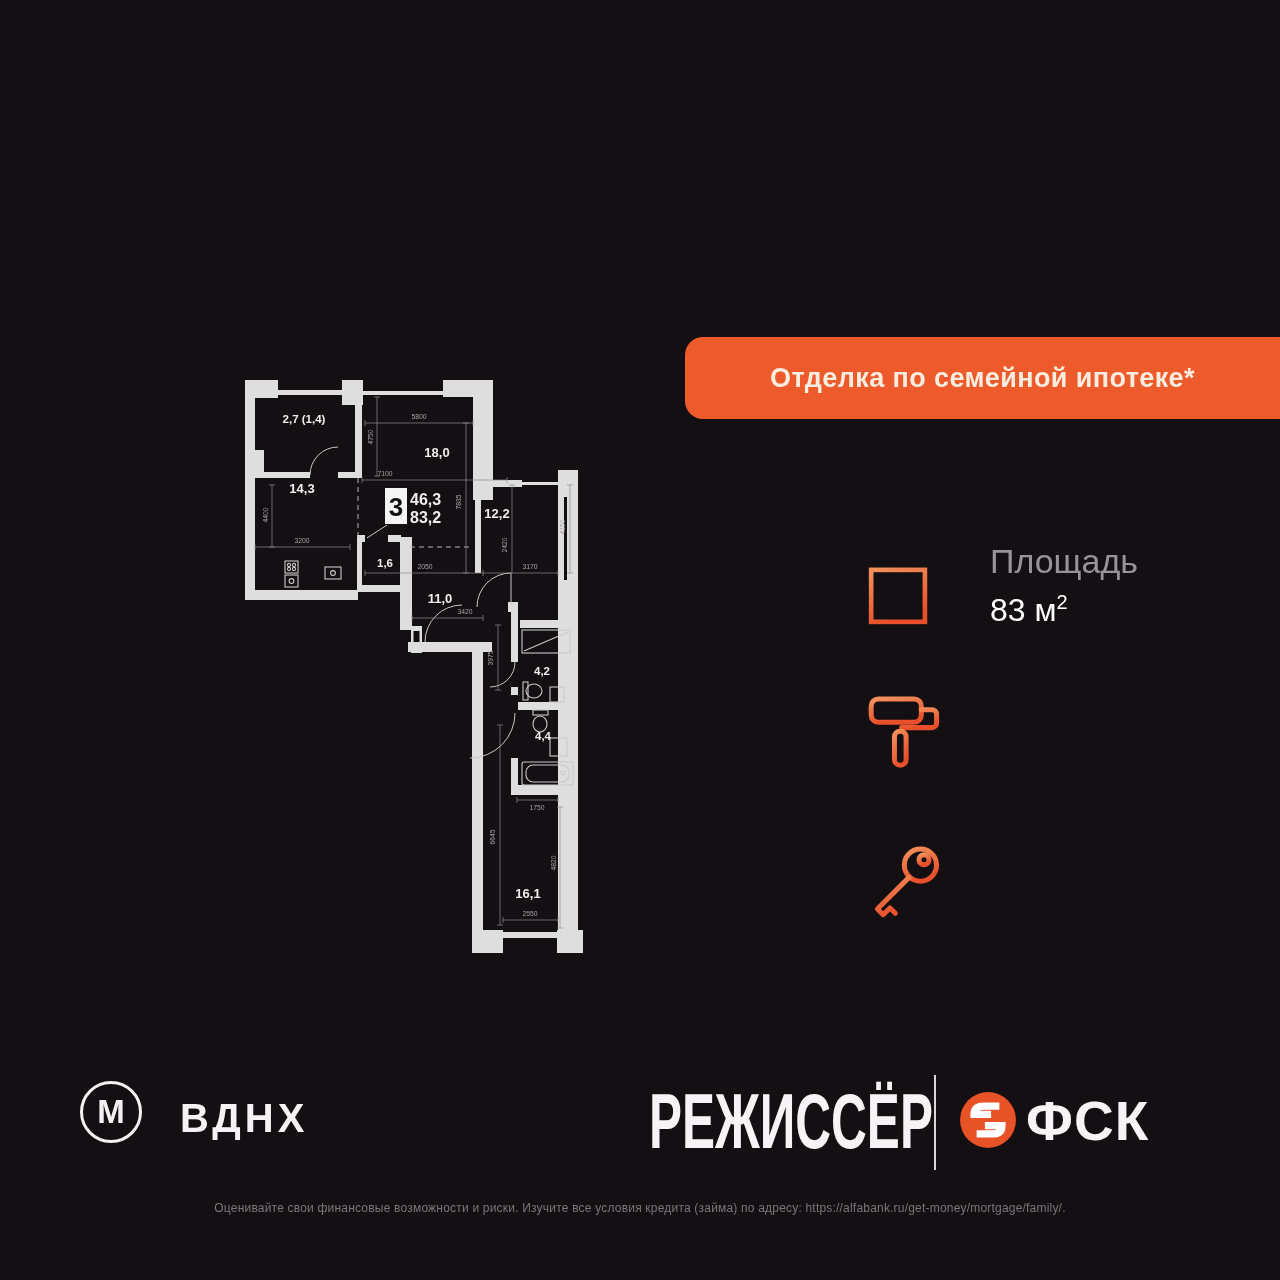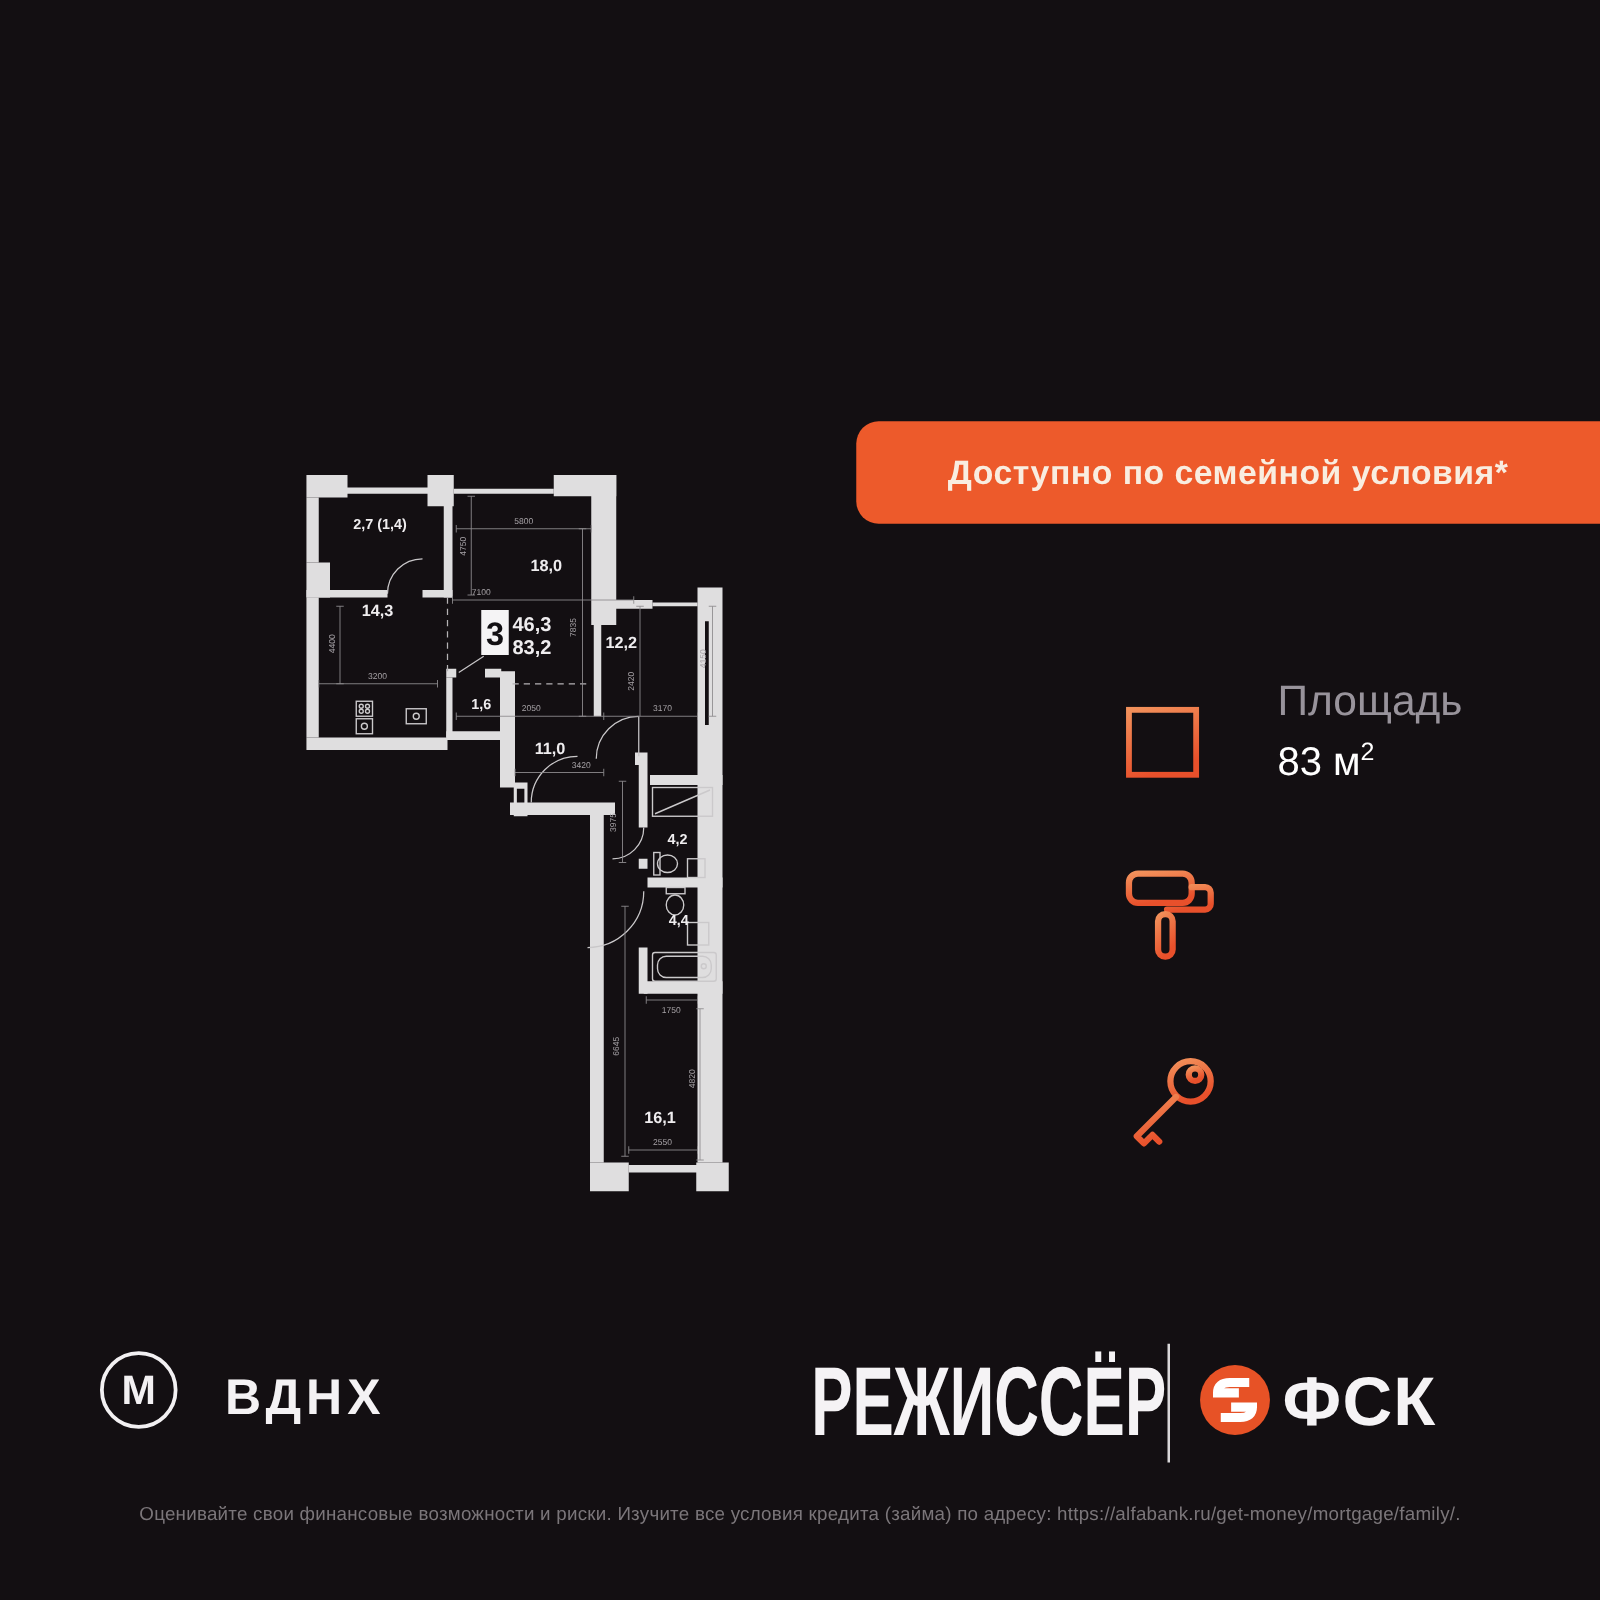--- a/index.html
+++ b/index.html
@@ -24,21 +24,21 @@
   .arc{stroke:#C9C7C9;stroke-width:1;fill:none}
   .fix{stroke:#CBC9CB;stroke-width:1.1;fill:none}
   .dim{stroke:#8F8D8F;stroke-width:.7}
   .dimt{fill:#A6A2A6;font-size:6.8px}
   .room{fill:#EFEDEF;font-size:13px;font-weight:bold}
   .rsmall{font-size:11.5px}
   .badge-num{fill:#121013;font-size:26px;font-weight:bold}
   .badge-val{fill:#EFEDEF;font-size:16px;font-weight:bold}
 
   
-  .info-item{position:absolute;left:896px;display:flex;align-items:center}
+  .info-item{position:absolute;left:864px;display:flex;align-items:flex-end}
   .info-icon{width:86px;height:86px;flex:none}
   .info-text{margin-left:40px;padding-top:2px}
   .info-label{font-size:34px;color:#98939B;margin-bottom:10px}
   .info-value{font-size:32px;color:#ffffff}
   .info-value sup{font-size:20px}
 
   
   .metro{
     position:absolute;left:80px;top:1081px;width:62px;height:62px;box-sizing:border-box;
     border:3.5px solid #F2F0F2;border-radius:50%;
@@ -50,29 +50,29 @@
     position:absolute;left:649px;top:1121px;
     transform:translateY(-50%) scale(0.9,1.42);transform-origin:left center;
     font-size:55px;font-weight:700;color:#F5F3F5;white-space:nowrap;
   }
   .divider{position:absolute;left:934px;top:1075px;width:2px;height:95px;background:#D9D7D9}
   .fsk-mark{position:absolute;left:959px;top:1091px;width:58px;height:58px}
   .fsk-text{position:absolute;left:1026px;top:1121px;transform:translateY(-50%);font-size:55px;font-weight:700;letter-spacing:1px;color:#F5F3F5}
 
   .disclaimer{
     position:absolute;left:50%;top:1198px;transform:translateX(-50%);
-    width:1170px;text-align:center;font-size:15px;line-height:1.8;
+    width:1170px;text-align:center;font-size:12px;line-height:1.8;
     color:#7B767A;letter-spacing:.2px;
   }
 </style>
 </head>
 <body>
 
 <div class="banner">
-  <span>Доступно по семейной условия*</span>
+  <span>Отделка по семейной ипотеке*</span>
 </div>
 
 <svg class="plan" viewBox="0 0 345 580">
 
   <g>
     <rect class="wall" x="0" y="5" width="33" height="18"></rect>
     <rect class="wall" x="0" y="23" width="10" height="52"></rect>
     <rect class="wall" x="0" y="75" width="19" height="28"></rect>
     <rect class="wall" x="10" y="15" width="88" height="5"></rect>
     <rect class="wall" x="97" y="5" width="21" height="25"></rect>

